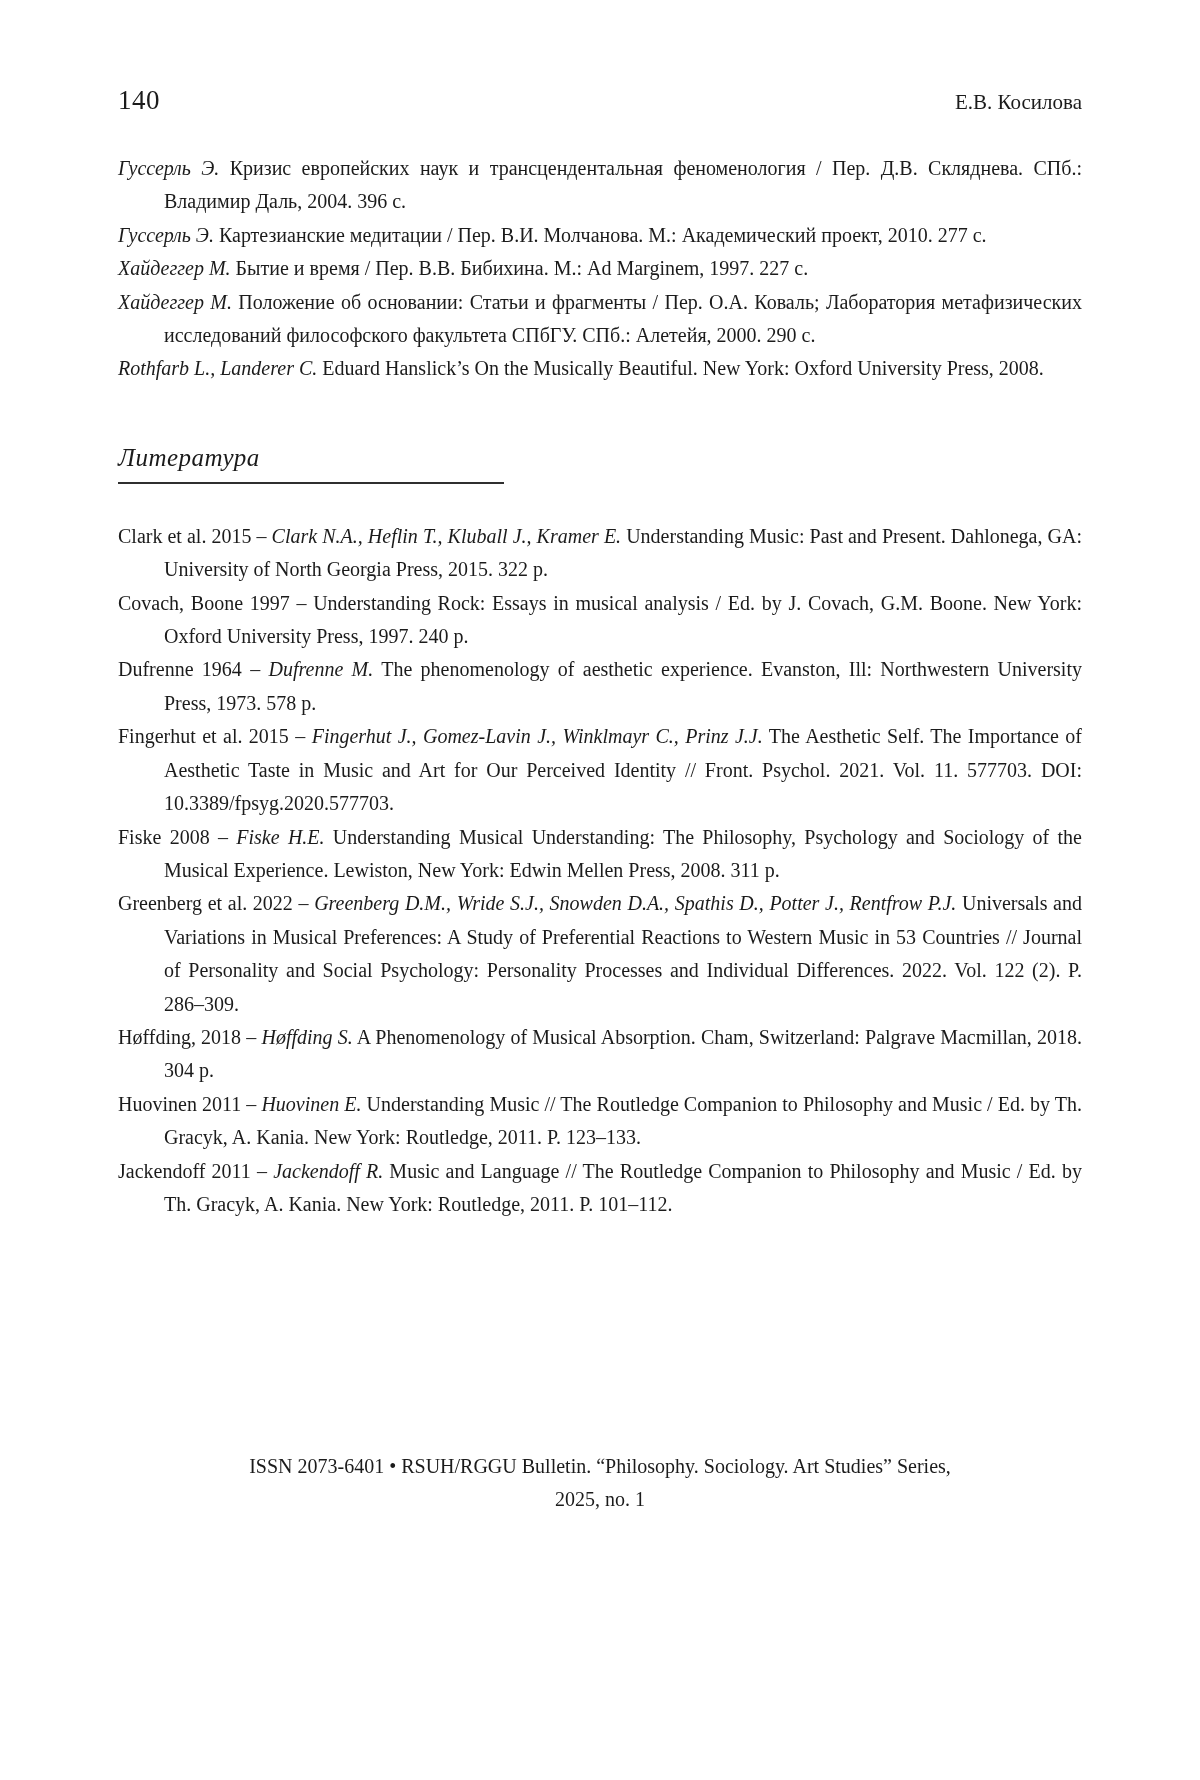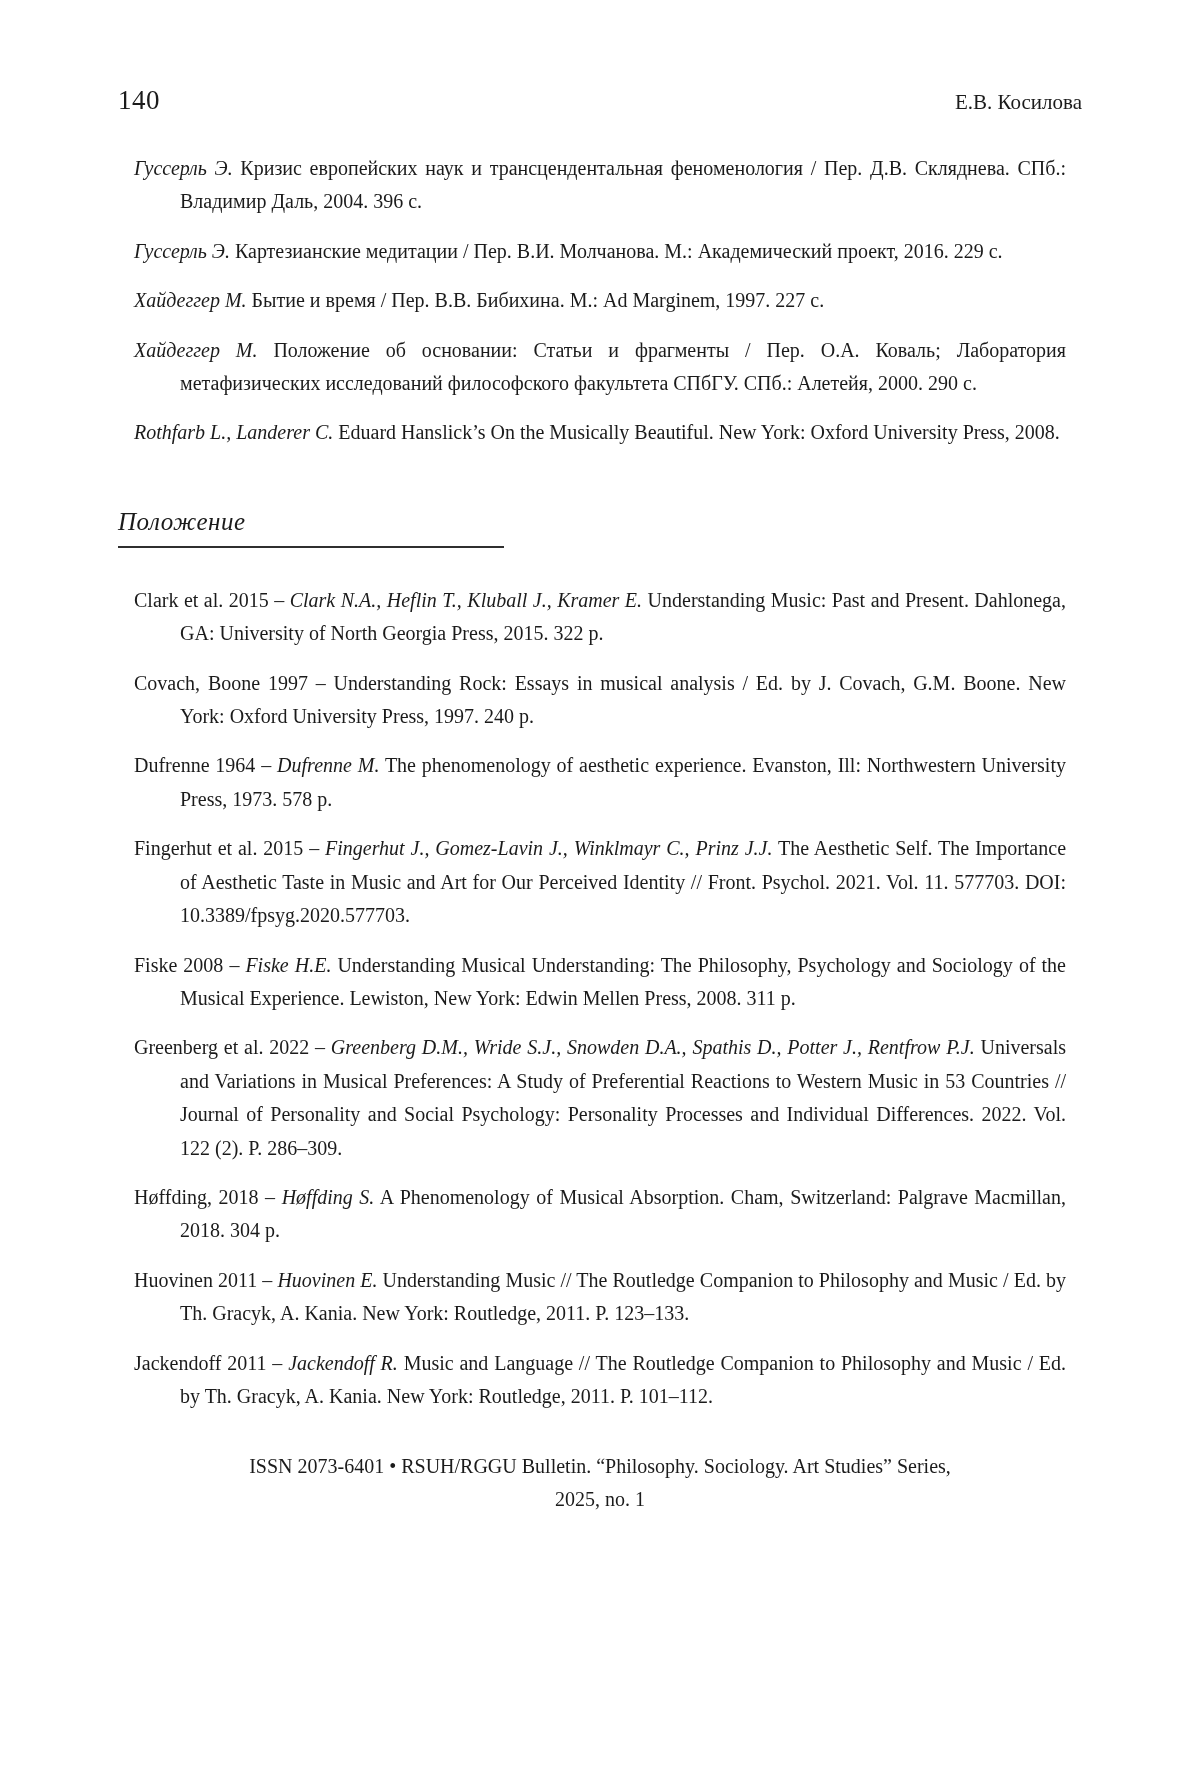--- a/index.html
+++ b/index.html
@@ -27,21 +27,21 @@
     margin-bottom: 36px;
   }
   .page-number { font-size: 27px; letter-spacing: 0.5px; }
   .running-author { font-size: 21px; margin-top: 12px; }
   .refs .entry {
     font-size: 20px;
     line-height: 33.4px;
     text-align: justify;
     padding-left: 46px;
     text-indent: -46px;
-    margin: 16px;
+    margin: 0;
   }
   .it { font-style: italic; }
   .section-title {
     margin: 58px 0 0 0;
     font-size: 25px;
     font-style: italic;
     font-weight: normal;
     letter-spacing: 0.5px;
   }
   .title-rule {
@@ -65,27 +65,27 @@
 
 <div class="page">
 
   <header class="page-header">
     <span class="page-number">140</span>
     <span class="running-author">Е.В. Косилова</span>
   </header>
 
   <section class="refs">
       <p class="entry"><span class="it">Гуссерль Э.</span><span> Кризис европейских наук и трансцендентальная феноменология / Пер. Д.В. Скляднева. СПб.: Владимир Даль, 2004. 396 с.</span></p>
-      <p class="entry"><span class="it">Гуссерль Э.</span><span> Картезианские медитации / Пер. В.И. Молчанова. М.: Академический проект, 2016. 229 с.</span></p>
+      <p class="entry"><span class="it">Гуссерль Э.</span><span> Картезианские медитации / Пер. В.И. Молчанова. М.: Академический проект, 2010. 277 с.</span></p>
       <p class="entry"><span class="it">Хайдеггер М.</span><span> Бытие и время / Пер. В.В. Бибихина. М.: Ad Marginem, 1997. 227 с.</span></p>
       <p class="entry"><span class="it">Хайдеггер М.</span><span> Положение об основании: Статьи и фрагменты / Пер. О.А. Коваль; Лаборатория метафизических исследований философского факультета СПбГУ. СПб.: Алетейя, 2000. 290 с.</span></p>
       <p class="entry"><span class="it">Rothfarb L., Landerer C.</span><span> Eduard Hanslick’s On the Musically Beautiful. New York: Oxford University Press, 2008.</span></p>
     </section>
 
-  <h2 class="section-title">Положение</h2>
+  <h2 class="section-title">Литература</h2>
   <div class="title-rule"></div>
 
   <section class="refs">
       <p class="entry"><span>Clark et al. 2015 – </span><span class="it">Clark N.A., Heflin T., Kluball J., Kramer E.</span><span> Understanding Music: Past and Present. Dahlonega, GA: University of North Georgia Press, 2015. 322 p.</span></p>
       <p class="entry"><span>Covach, Boone 1997 – Understanding Rock: Essays in musical analysis / Ed. by J. Covach, G.M. Boone. New York: Oxford University Press, 1997. 240 p.</span></p>
       <p class="entry"><span>Dufrenne 1964 – </span><span class="it">Dufrenne M.</span><span> The phenomenology of aesthetic experience. Evanston, Ill: Northwestern University Press, 1973. 578 p.</span></p>
       <p class="entry"><span>Fingerhut et al. 2015 – </span><span class="it">Fingerhut J., Gomez-Lavin J., Winklmayr C., Prinz J.J.</span><span> The Aesthetic Self. The Importance of Aesthetic Taste in Music and Art for Our Perceived Identity // Front. Psychol. 2021. Vol. 11. 577703. DOI: 10.3389/fpsyg.2020.577703.</span></p>
       <p class="entry"><span>Fiske 2008 – </span><span class="it">Fiske H.E.</span><span> Understanding Musical Understanding: The Philosophy, Psychology and Sociology of the Musical Experience. Lewiston, New York: Edwin Mellen Press, 2008. 311 p.</span></p>
       <p class="entry"><span>Greenberg et al. 2022 – </span><span class="it">Greenberg D.M., Wride S.J., Snowden D.A., Spathis D., Potter J., Rentfrow P.J.</span><span> Universals and Variations in Musical Preferences: A Study of Preferential Reactions to Western Music in 53 Countries // Journal of Personality and Social Psychology: Personality Processes and Individual Differences. 2022. Vol. 122 (2). P. 286–309.</span></p>
       <p class="entry"><span>Høffding, 2018 – </span><span class="it">Høffding S.</span><span> A Phenomenology of Musical Absorption. Cham, Switzerland: Palgrave Macmillan, 2018. 304 p.</span></p>

